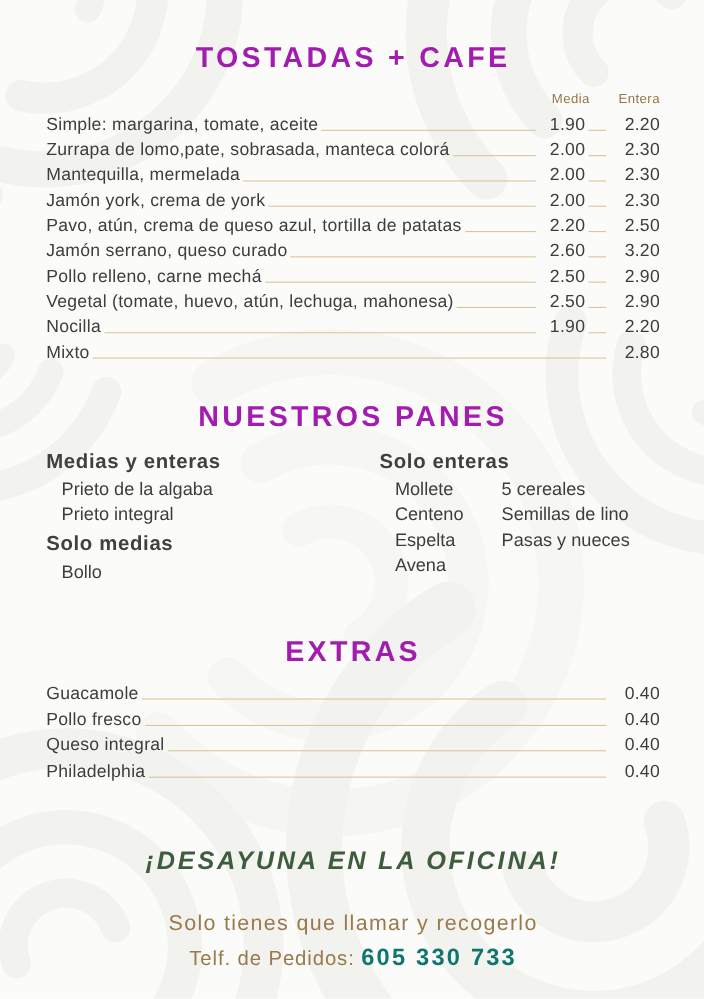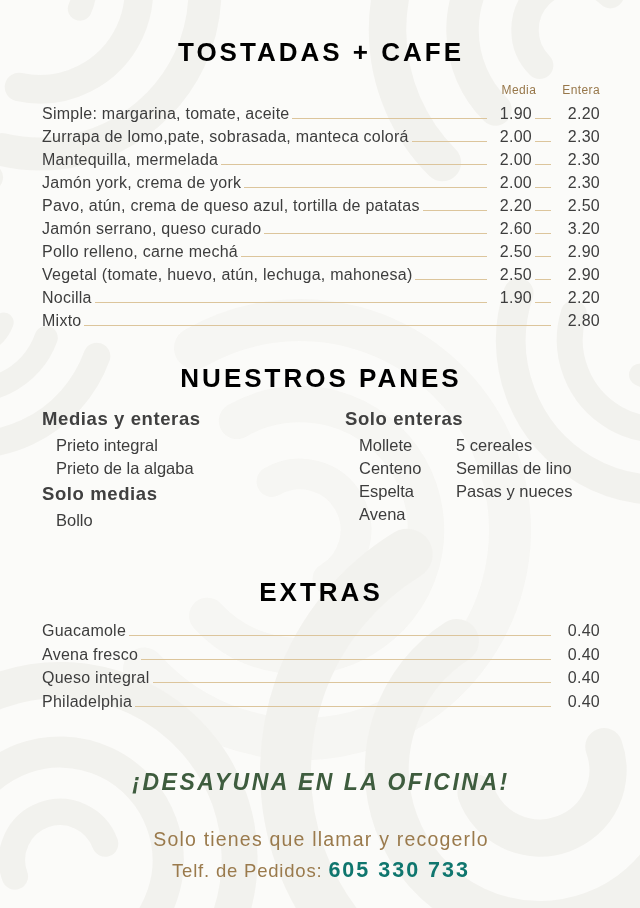--- a/index.html
+++ b/index.html
@@ -10,21 +10,21 @@
     overflow:hidden;
     font-family:"Liberation Sans","DejaVu Sans",sans-serif;
     color:#3d3d3d;
   }
   .bg-svg { position:absolute; top:0; left:0; z-index:0; }
   .content { position:relative; z-index:1; padding:0 40px 0 42px; }
 
   
   .section-title {
     margin:0; text-align:center;
-    color:#000000;
+    color:#a21caf;
     font-size:26px; font-weight:600; letter-spacing:3px;
     line-height:1.15;
   }
   .title-tostadas { padding-top:38px; }
   .title-panes    { margin-top:34px; }
   .title-extras   { margin-top:46px; }
 
   
   .price-header {
     display:flex; justify-content:flex-end; gap:26px;
@@ -193,22 +193,22 @@
       </div>
     </section>
 
     <section>
       <h2 class="section-title title-panes">NUESTROS PANES</h2>
 
       <div class="panes-columns">
         <div class="panes-left">
           <h3 class="group-heading">Medias y enteras</h3>
           <div class="bread-list">
+            <div class="bread-item">Prieto de la algaba</div>
             <div class="bread-item">Prieto integral</div>
-            <div class="bread-item">Prieto de la algaba</div>
           </div>
           <h3 class="group-heading heading-solo-medias">Solo medias</h3>
           <div class="bread-list">
             <div class="bread-item">Bollo</div>
           </div>
         </div>
 
         <div class="panes-right">
           <h3 class="group-heading">Solo enteras</h3>
           <div class="bread-list">
@@ -236,21 +236,21 @@
     <section>
       <h2 class="section-title title-extras">EXTRAS</h2>
 
       <div class="extras-rows">
         <div class="menu-row">
           <span class="item-name">Guacamole</span>
           <span class="leader"></span>
           <span class="price entera">0.40</span>
         </div>
         <div class="menu-row">
-          <span class="item-name">Avena fresco</span>
+          <span class="item-name">Pollo fresco</span>
           <span class="leader"></span>
           <span class="price entera">0.40</span>
         </div>
         <div class="menu-row">
           <span class="item-name">Queso integral</span>
           <span class="leader"></span>
           <span class="price entera">0.40</span>
         </div>
         <div class="menu-row">
           <span class="item-name">Philadelphia</span>

